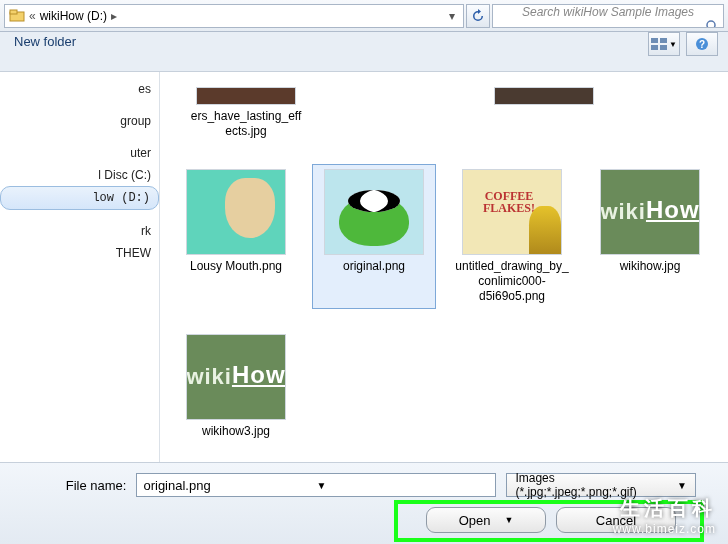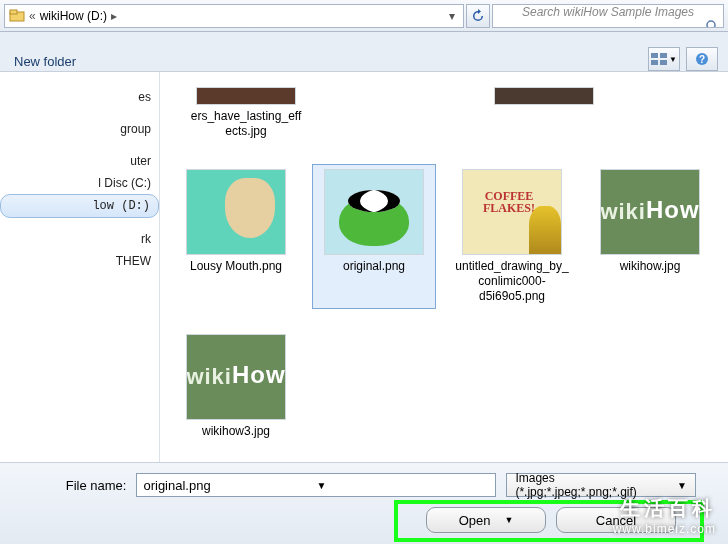--- a/index.html
+++ b/index.html
@@ -6,27 +6,27 @@
     body { width: 728px; height: 544px; background: #e8eef5; overflow: hidden; position: relative; }
     
     .addr-bar { height: 32px; background: linear-gradient(#f7f9fc,#e6ecf3); border-bottom: 1px solid #b0bccc; display: flex; align-items: center; padding: 2px 4px; gap: 2px; }
     .breadcrumb { flex: 1; height: 24px; background: #fff; border: 1px solid #a9b6c7; display: flex; align-items: center; font-size: 12px; padding: 0 4px; overflow: hidden; }
     .crumb-chev { color: #555; margin: 0 4px; }
     .crumb { white-space: nowrap; }
     .addr-btn { width: 24px; height: 24px; background: linear-gradient(#fafcff,#e1e8f0); border: 1px solid #a9b6c7; display: inline-flex; align-items: center; justify-content: center; cursor: pointer; }
     .search { width: 232px; height: 24px; background: #fff; border: 1px solid #a9b6c7; display: flex; align-items: center; padding: 0 4px; font-size: 12px; color: #888; font-style: italic; flex-direction: column; }
     .search svg { margin-left: auto; }
 
-    .toolbar { height: 40px; border-bottom: 1px solid #c7d0db; display: flex; align-items: flex-end; padding: 0 10px; gap: 8px; }
+    .toolbar { height: 40px; border-bottom: 1px solid #c7d0db; display: flex; align-items: flex-start; padding: 0 10px; gap: 8px; }
     .newfolder { color: #1a3e6e; font-size: 13px; padding: 2px 4px; }
     .tb-right { margin-left: auto; display: flex; gap: 6px; }
     .tb-btn { width: 32px; height: 24px; background: linear-gradient(#fafcff,#e1e8f0); border: 1px solid #a9b6c7; display: inline-flex; align-items: center; justify-content: center; cursor: pointer; }
 
     .main { display: flex; height: 390px; background: #fff; }
-    .nav { width: 160px; border-right: 1px solid #dbe1e8; padding-top: 14px; font-size: 12px; overflow: hidden; }
+    .nav { width: 160px; border-right: 1px solid #dbe1e8; padding-top: 6px; font-size: 12px; overflow: hidden; }
     .nav-item { padding: 4px 8px 4px 10px; white-space: nowrap; text-align: right; color: #222; }
     .nav-item.sel { background: linear-gradient(#e9f2fc,#d5e6fa); border: 1px solid #9bbde0; border-radius: 10px; text-align: right; padding-left: 4px; font-family: Liberation Mono, monospace; }
     .nav-sep { height: 10px; }
 
     .files { flex: 1; padding: 10px 14px; display: flex; flex-wrap: wrap; align-content: flex-start; gap: 10px 14px; overflow: hidden; }
     .file { width: 124px; display: flex; flex-direction: column; align-items: center; font-size: 12px; text-align: center; cursor: pointer; padding: 4px; border: 1px solid transparent; }
     .file.sel { background: #e3eefc; border: 1px solid #7da8d8; }
     .thumb { width: 100px; height: 86px; background: #ccc; border: 1px solid #cfd6de; display: flex; align-items: center; justify-content: center; overflow: hidden; }
     .file-label { margin-top: 4px; line-height: 1.25; word-break: break-word; }
     .partial .thumb { height: 18px; background: #5b3a2b; }
@@ -35,21 +35,21 @@
     .thumb.lousy { background: #5fd4bb; position: relative; }
     .thumb.lousy::after { content:""; position:absolute; right:10px; top:8px; width:50px; height:60px; background:#e6cfa0; border-radius: 40% 40% 50% 50%; }
     .thumb.orig { background: #bce5ed; position: relative; }
     .thumb.orig::before { content:""; position:absolute; left:50%; top:26px; transform:translateX(-50%); width:70px; height:50px; background:#4eb83b; border-radius:50% 50% 45% 45%; }
     .thumb.orig::after { content:""; position:absolute; left:50%; top:20px; transform:translateX(-50%); width:52px; height:22px; background:#fff; border-radius:50%; box-shadow: inset -14px 0 0 -2px #000, inset 14px 0 0 -2px #000; }
     .thumb.coffee { background: #f2e7b6; position: relative; }
     .thumb.coffee::before { content:"COFFEE FLAKES!"; position:absolute; left:6px; top:20px; font-family: 'Comic Sans MS', cursive; color:#b33; font-weight:bold; font-size:12px; line-height:1; width:80px; }
     .thumb.coffee::after { content:""; position:absolute; right:0; bottom:0; width:32px; height:48px; background:linear-gradient(#e5c22b,#b08a1c); border-radius: 40% 40% 0 0; }
     .thumb.wiki { background:#6a8b5a; display:flex; flex-direction:row; align-items:center; justify-content:center; color:#fff; font-weight:bold; }
     .thumb.wiki .w1 { font-size:22px; letter-spacing:1px; color:#e9f2e2; }
-    .thumb.wiki .w2 { font-size:24px; letter-spacing:1px; color:#fff; margin-top:-4px; }
+    .thumb.wiki .w2 { font-size:24px; letter-spacing:1px; color:#fff; margin-top:-4px;text-decoration:underline; }
 
     .bottom { position: relative; height: 82px; background: linear-gradient(#f2f6fb,#e3eaf2); border-top: 1px solid #c7d0db; padding: 10px 32px 6px 54px; font-size: 13px; }
     .row { display: flex; align-items: center; gap: 10px; }
     .row-label { width: 76px; text-align: right; }
     .filename-box { flex: 0 0 360px; height: 24px; background:#fff; border:1px solid #8a9db2; display:flex; align-items:center; padding:0 6px; }
     .filename-box span { flex:1; }
     .filter-box { height: 24px; background:linear-gradient(#fcfcfc,#ebebeb); border:1px solid #8a9db2; padding:0 8px; display:flex; align-items:center; gap:6px; font-size:12px; }
     .btnrow { display:flex; gap:10px; justify-content:flex-end; margin-top:10px; padding-right:20px; }
     .dlg-btn { width: 120px; height: 26px; background:linear-gradient(#fcfcfc,#e6e6e6); border:1px solid #8f9aa6; border-radius:9px; font-size:13px; cursor:pointer; display:flex; align-items:center; justify-content:center; }
     .hl { position:absolute; right:24px; bottom:2px; width:310px; height:42px; background:#19ff19; z-index:-1; }

